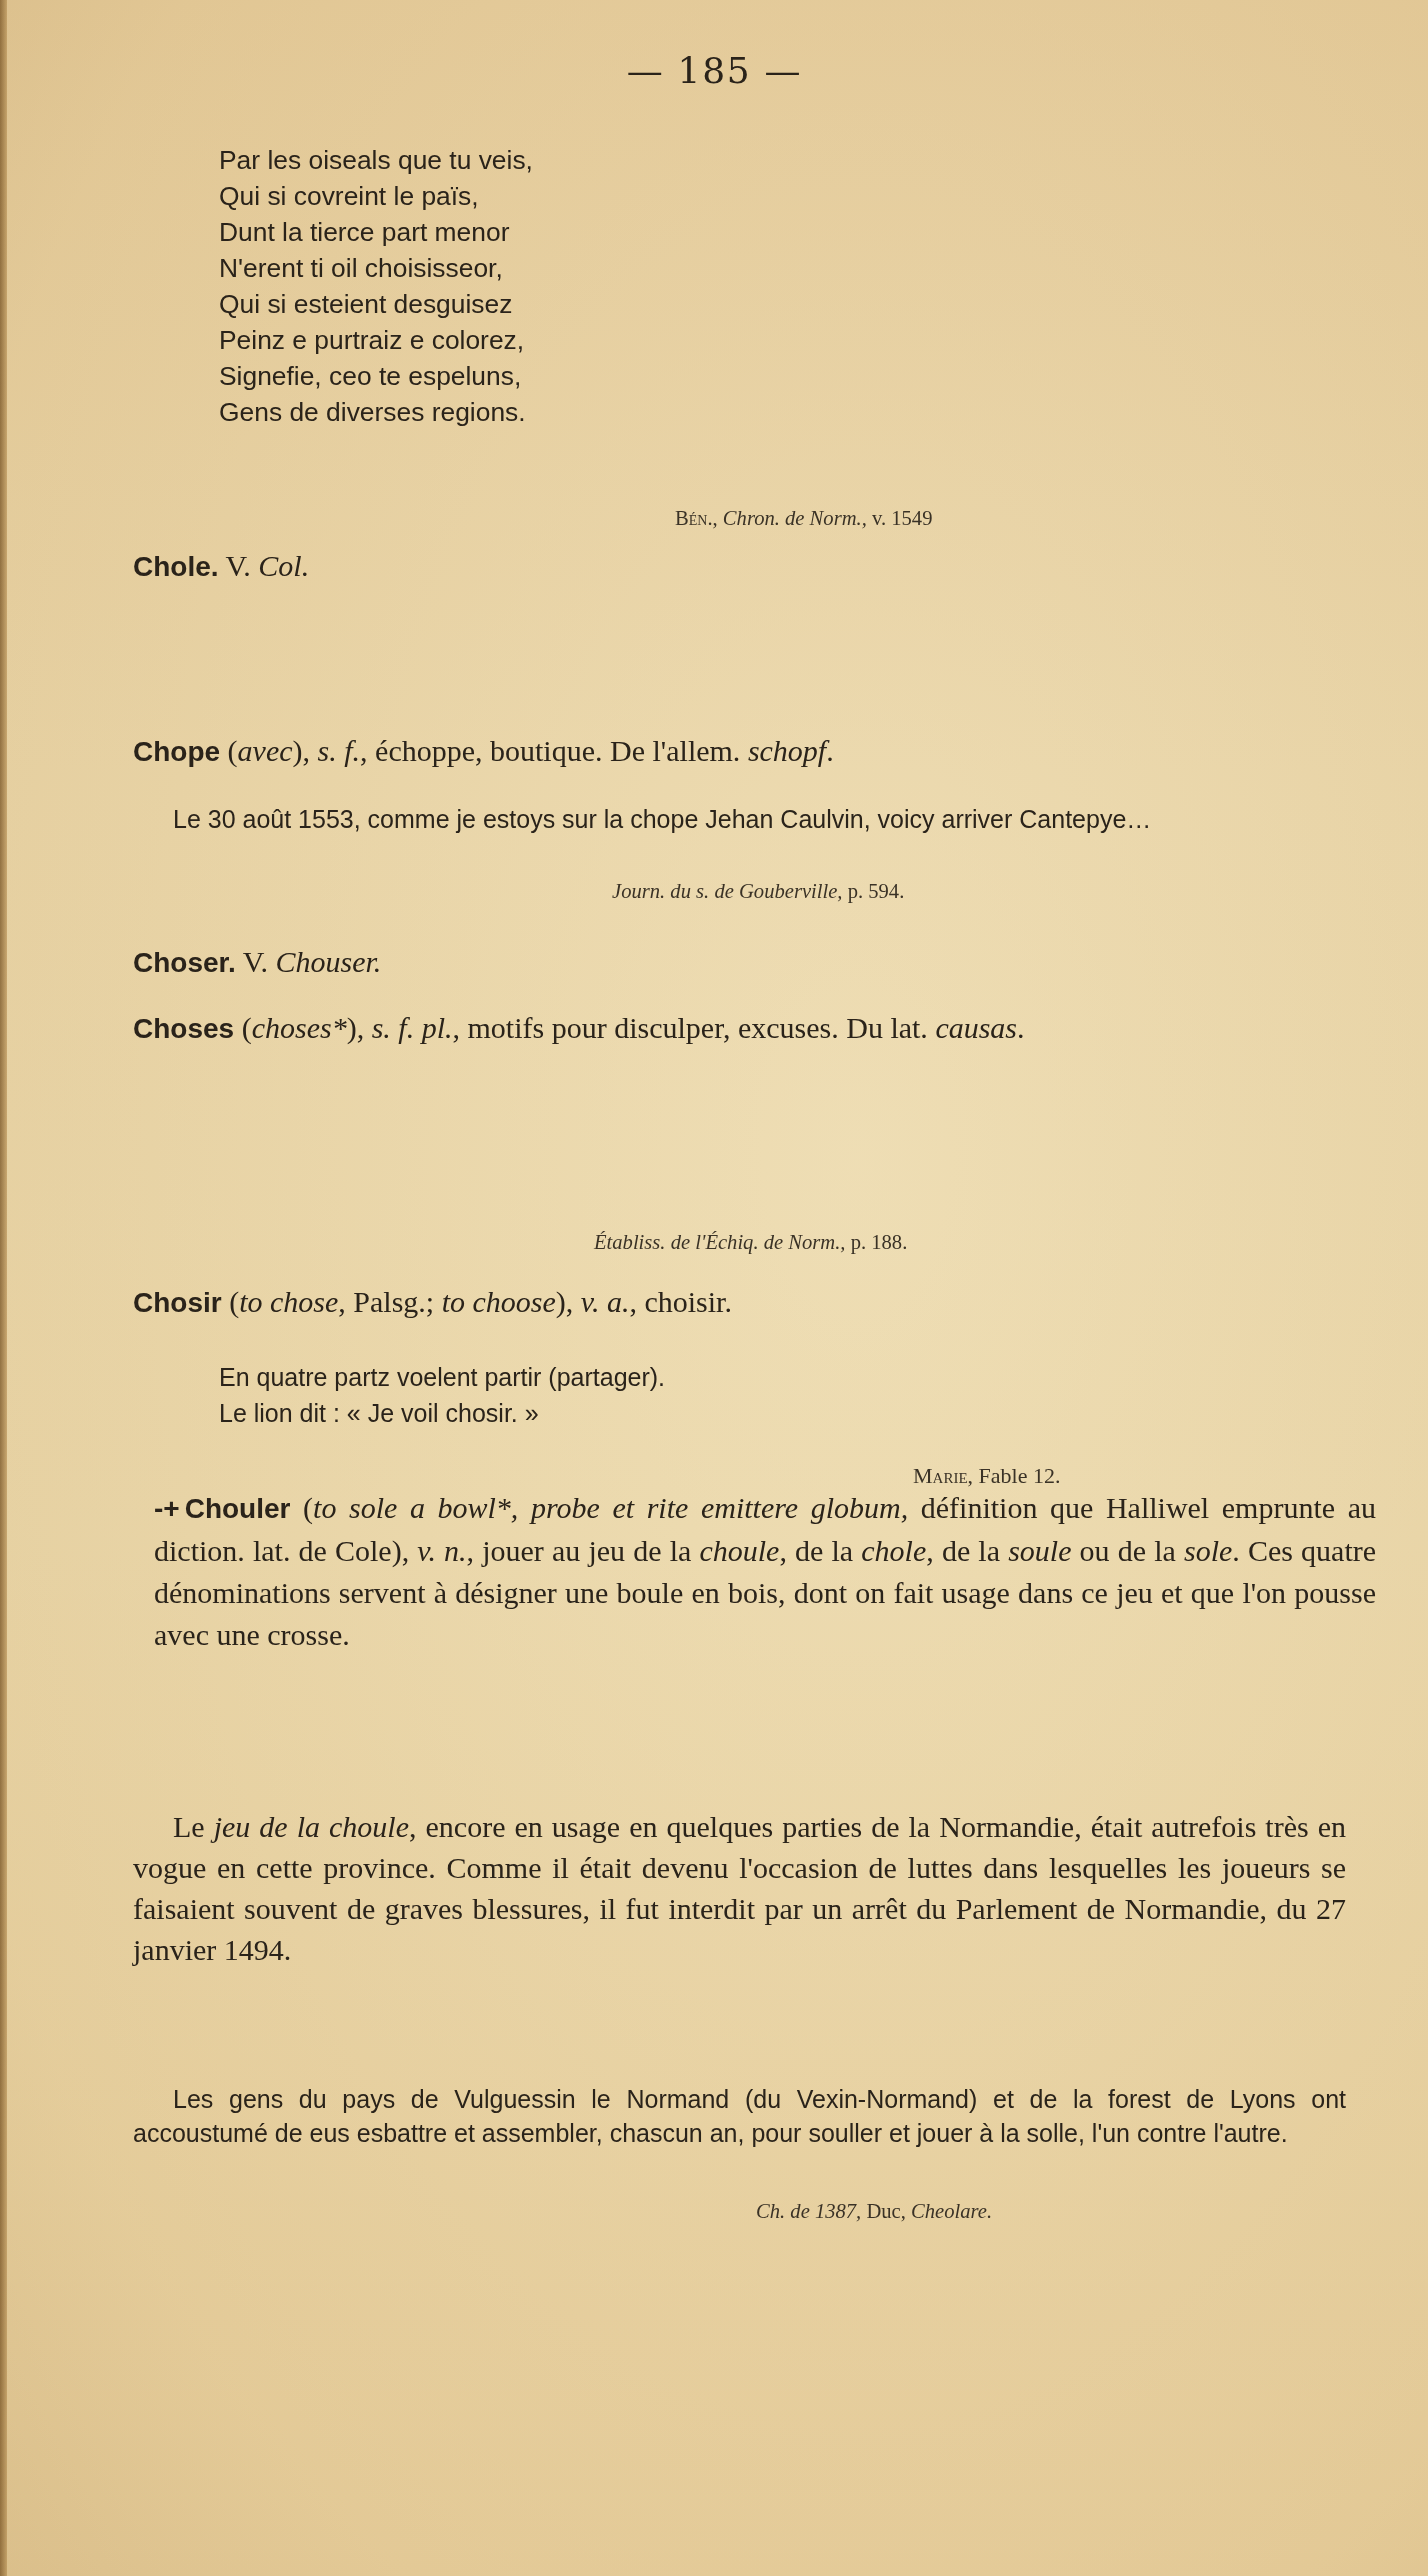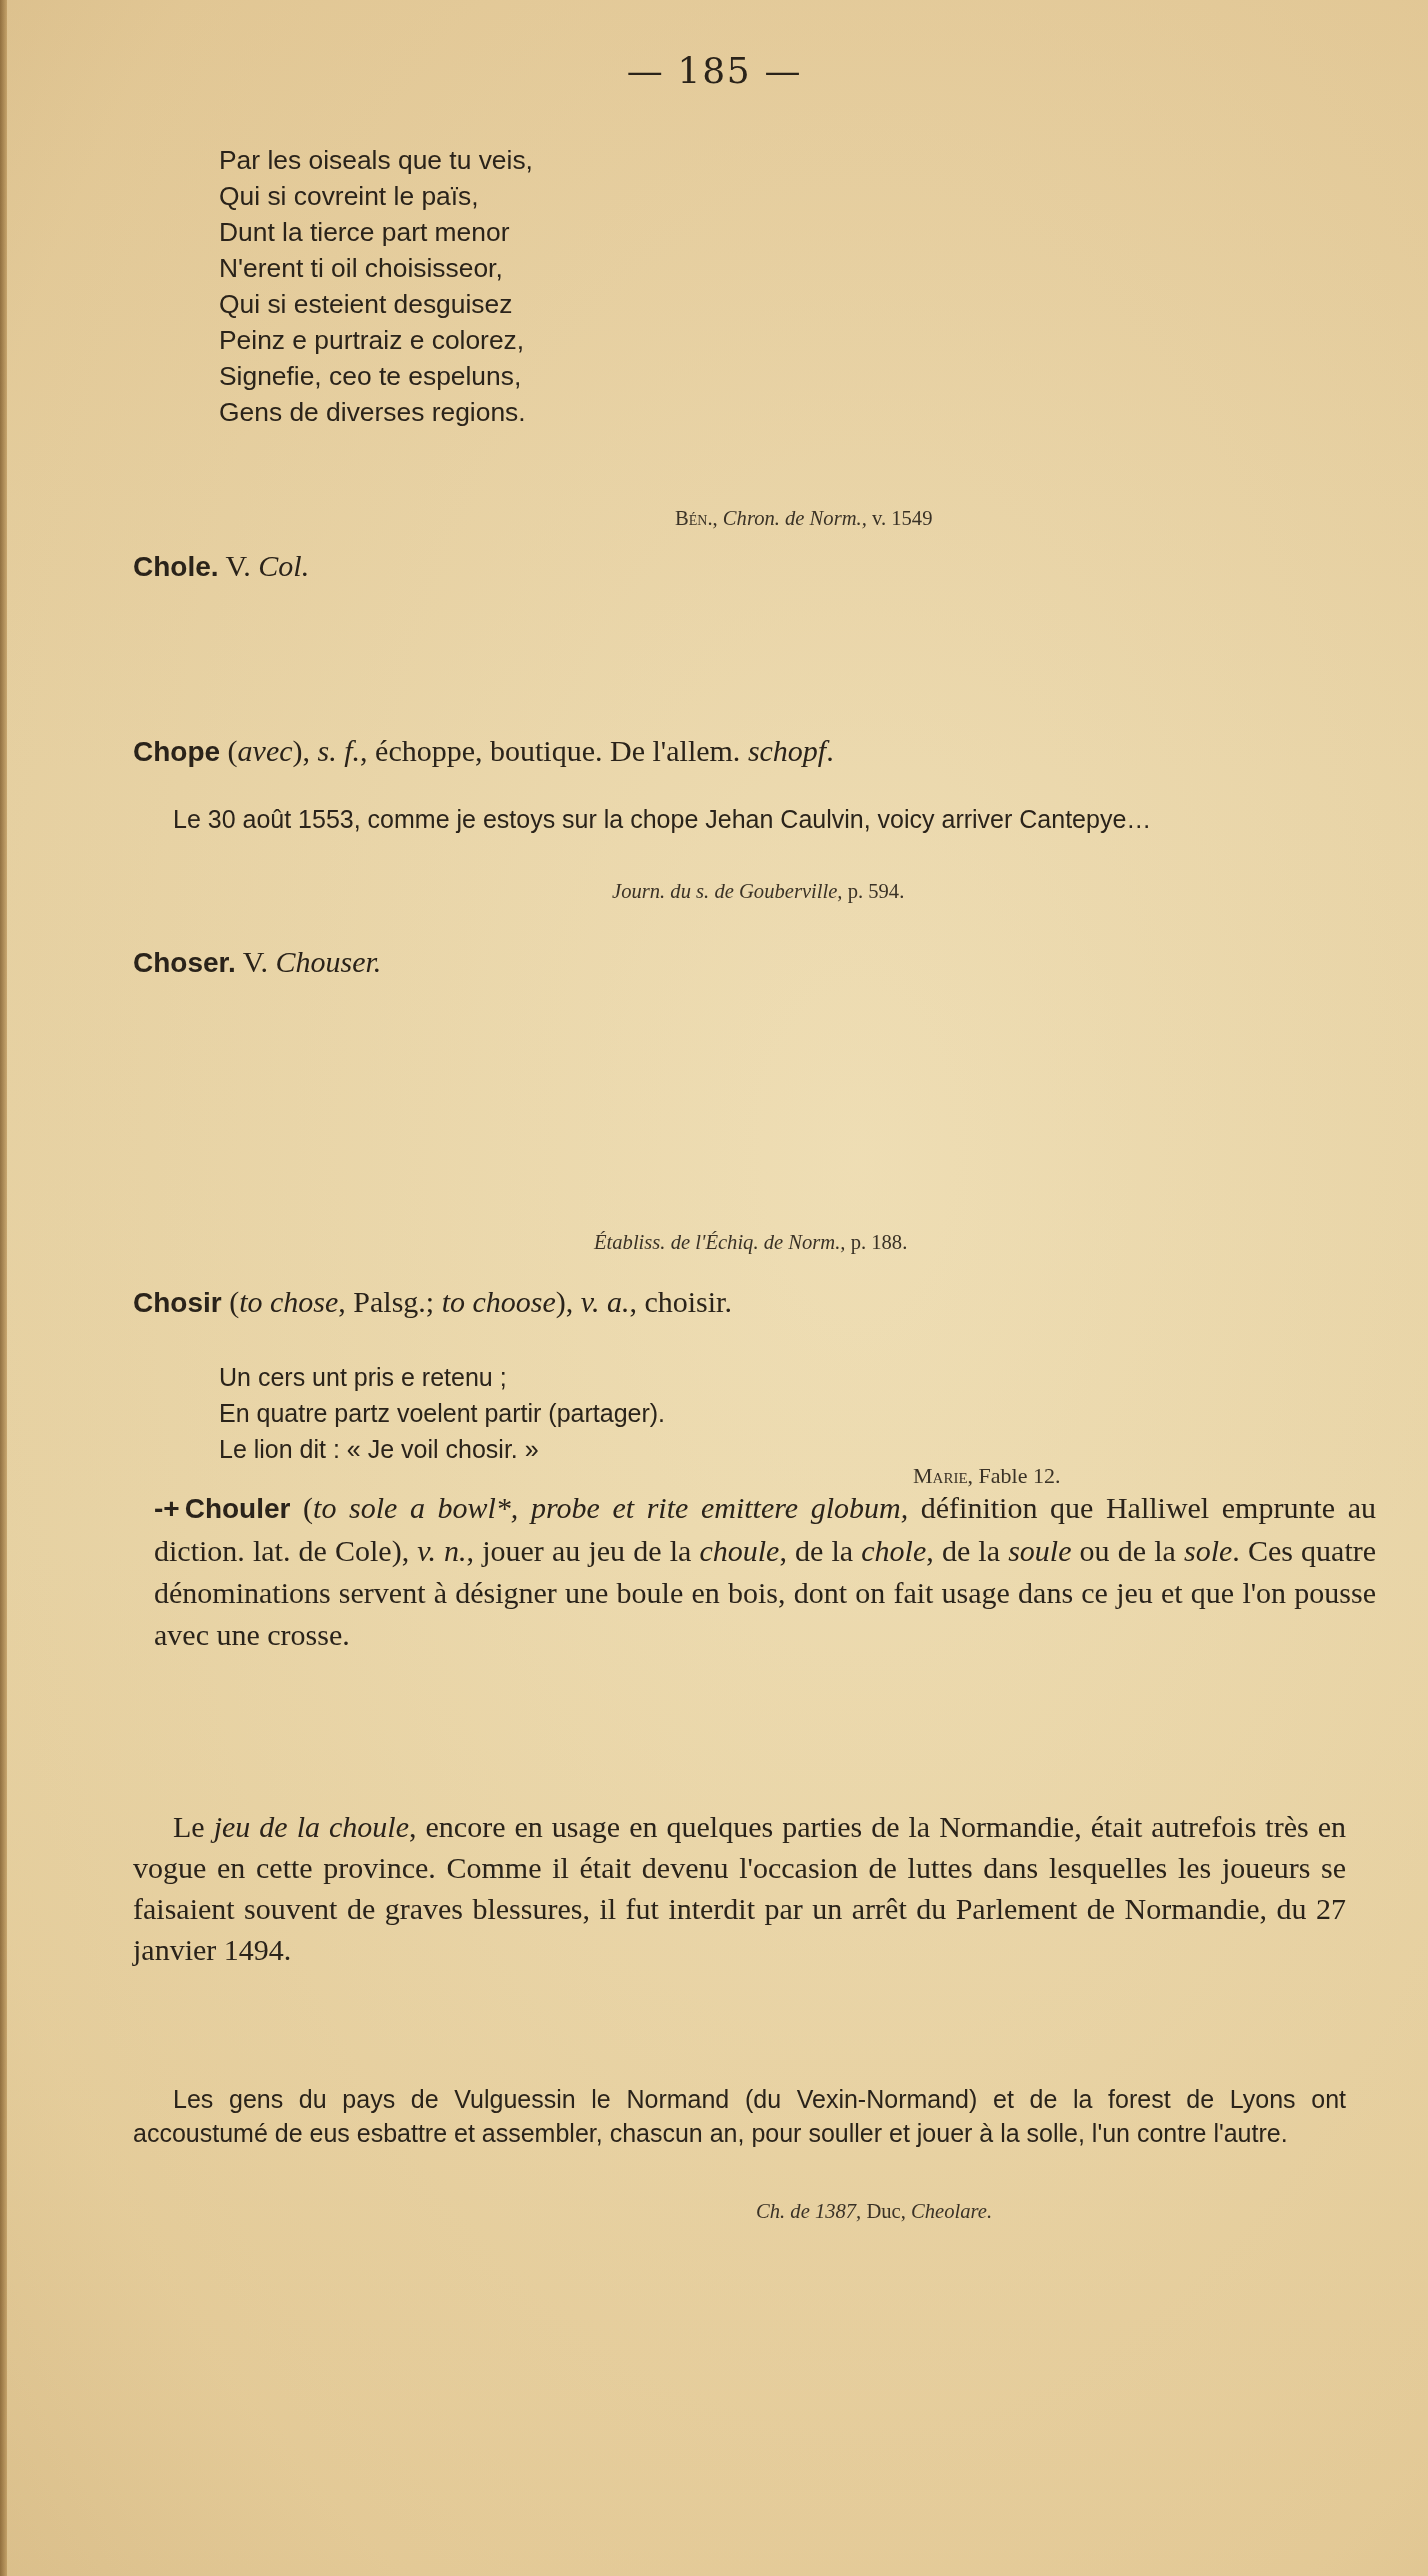--- a/index.html
+++ b/index.html
@@ -75,30 +75,32 @@
   <div class="block quote indent" style="top:802px;">Le 30 août 1553, comme je estoys sur la chope Jehan Caulvin, voicy arriver Cantepye…</div>
   <div class="cite" style="top:880px; left:612px;">
     <i>Journ. du s. de Gouberville,</i>
     <span>p. 594.</span>
   </div>
 
   <div class="block entry" style="top:941px;">
     <span class="hw">Choser.</span><span> V. </span><i>Chouser.</i>
   </div>
 
+  <div class="block entry" style="top:1007px;">
+    <span class="hw">Choses</span><span> (</span><i>choses*</i><span>), </span><i>s. f. pl.</i><span>, motifs pour disculper, excuses. Du lat. </span><i>causas</i><span>.</span>
+  </div>
   <div class="cite" style="top:1231px; left:594px;">
     <i>Établiss. de l'Échiq. de Norm.,</i>
     <span>p. 188.</span>
   </div>
 
   <div class="block entry" style="top:1281px;">
     <span class="hw">Chosir</span><span> (</span><i>to chose</i><span>, Palsg.; </span><i>to choose</i><span>), </span><i>v. a.</i><span>, choisir.</span>
   </div>
   <div class="verse" style="top:1359px; font-size:25px; line-height:36px;">
-    <div>Un cers unt pris e retenu ;</div>
     <div>En quatre partz voelent partir (partager).</div>
     <div>Le lion dit : « Je voil chosir. »</div>
   </div>
   <div class="cite" style="top:1463px; left:913px; font-size:22px;">
     <span class="sc">Marie,</span>
     <span>Fable 12.</span>
   </div>
 
   <div class="block entry" style="top:1487px; left:124px; width:1222px;margin-left:30px;">
     <span class="cross">-+</span><span class="hw">Chouler</span><span> (</span><i>to sole a bowl*, probe et rite emittere globum,</i><span> définition que Halliwel emprunte au diction. lat. de Cole), </span><i>v. n.</i><span>, jouer au jeu de la </span><i>choule</i><span>, de la </span><i>chole</i><span>, de la </span><i>soule</i><span> ou de la </span><i>sole</i><span>. Ces quatre dénominations servent à désigner une boule en bois, dont on fait usage dans ce jeu et que l'on pousse avec une crosse.</span>

